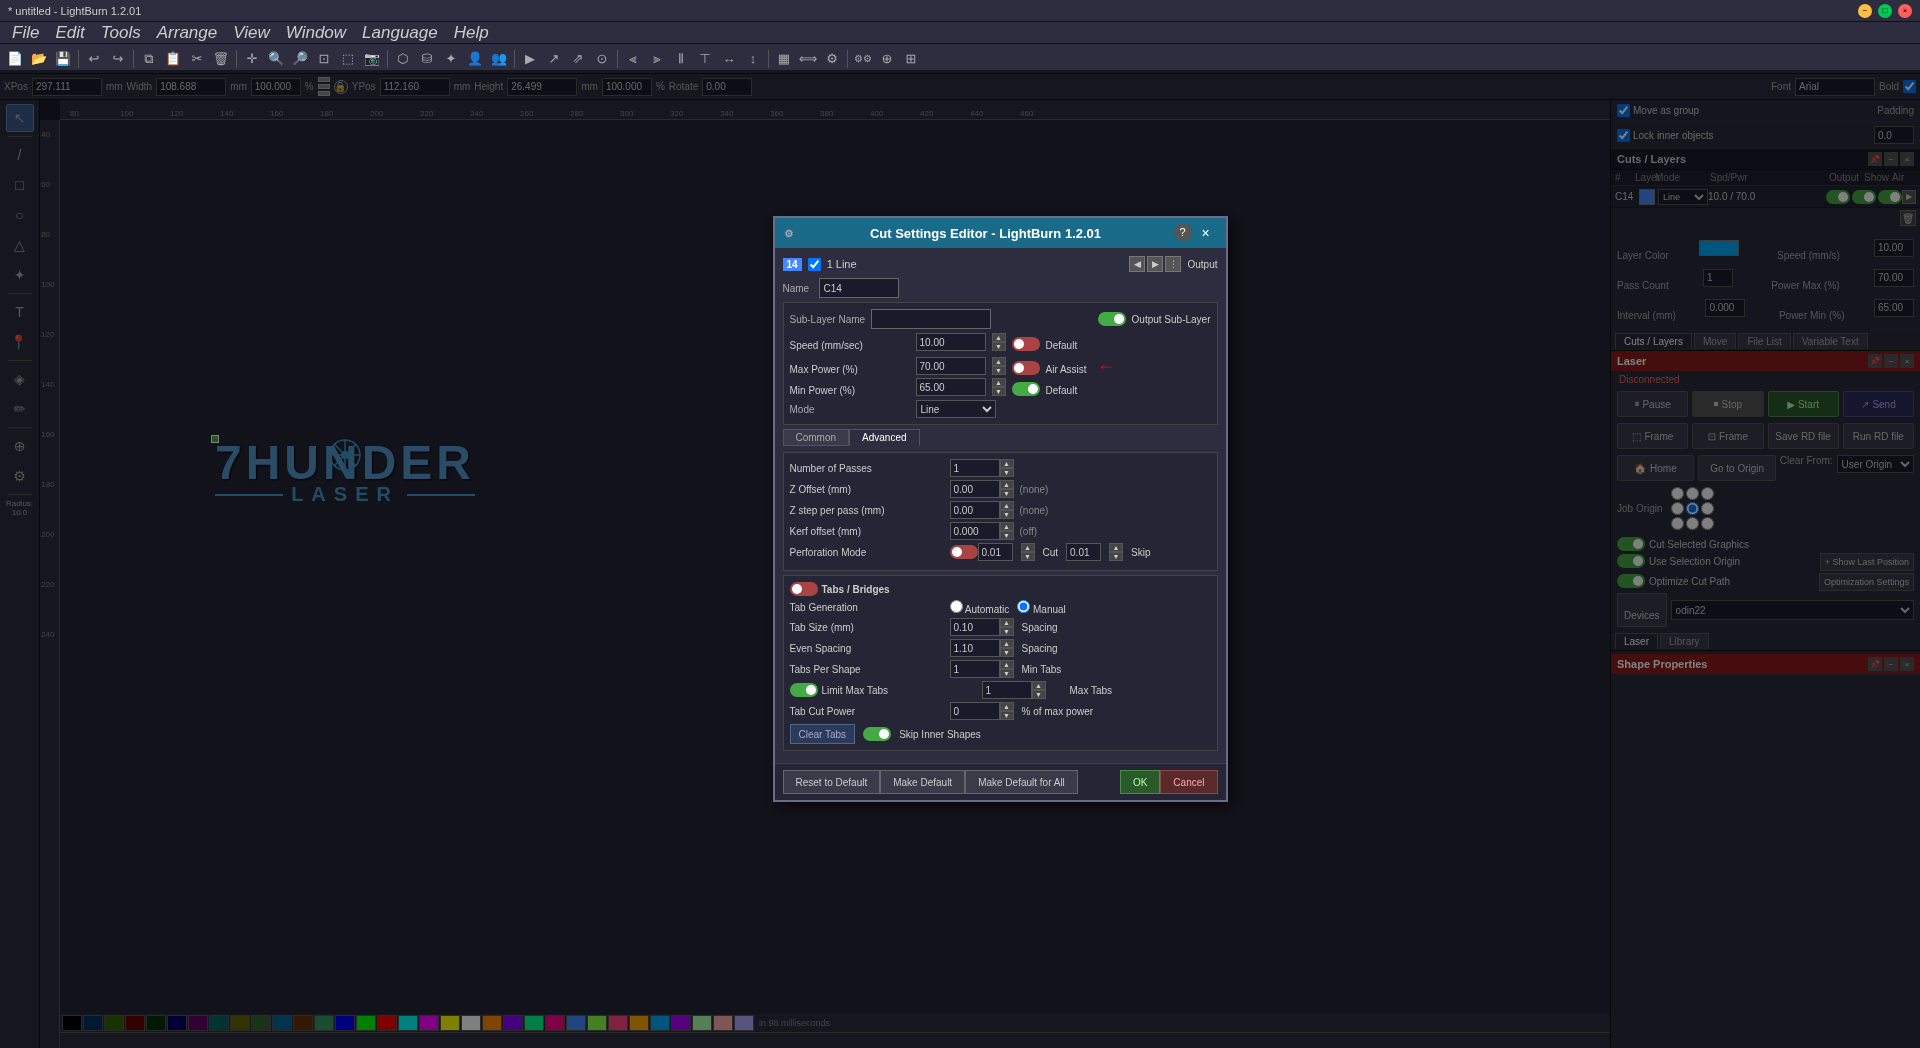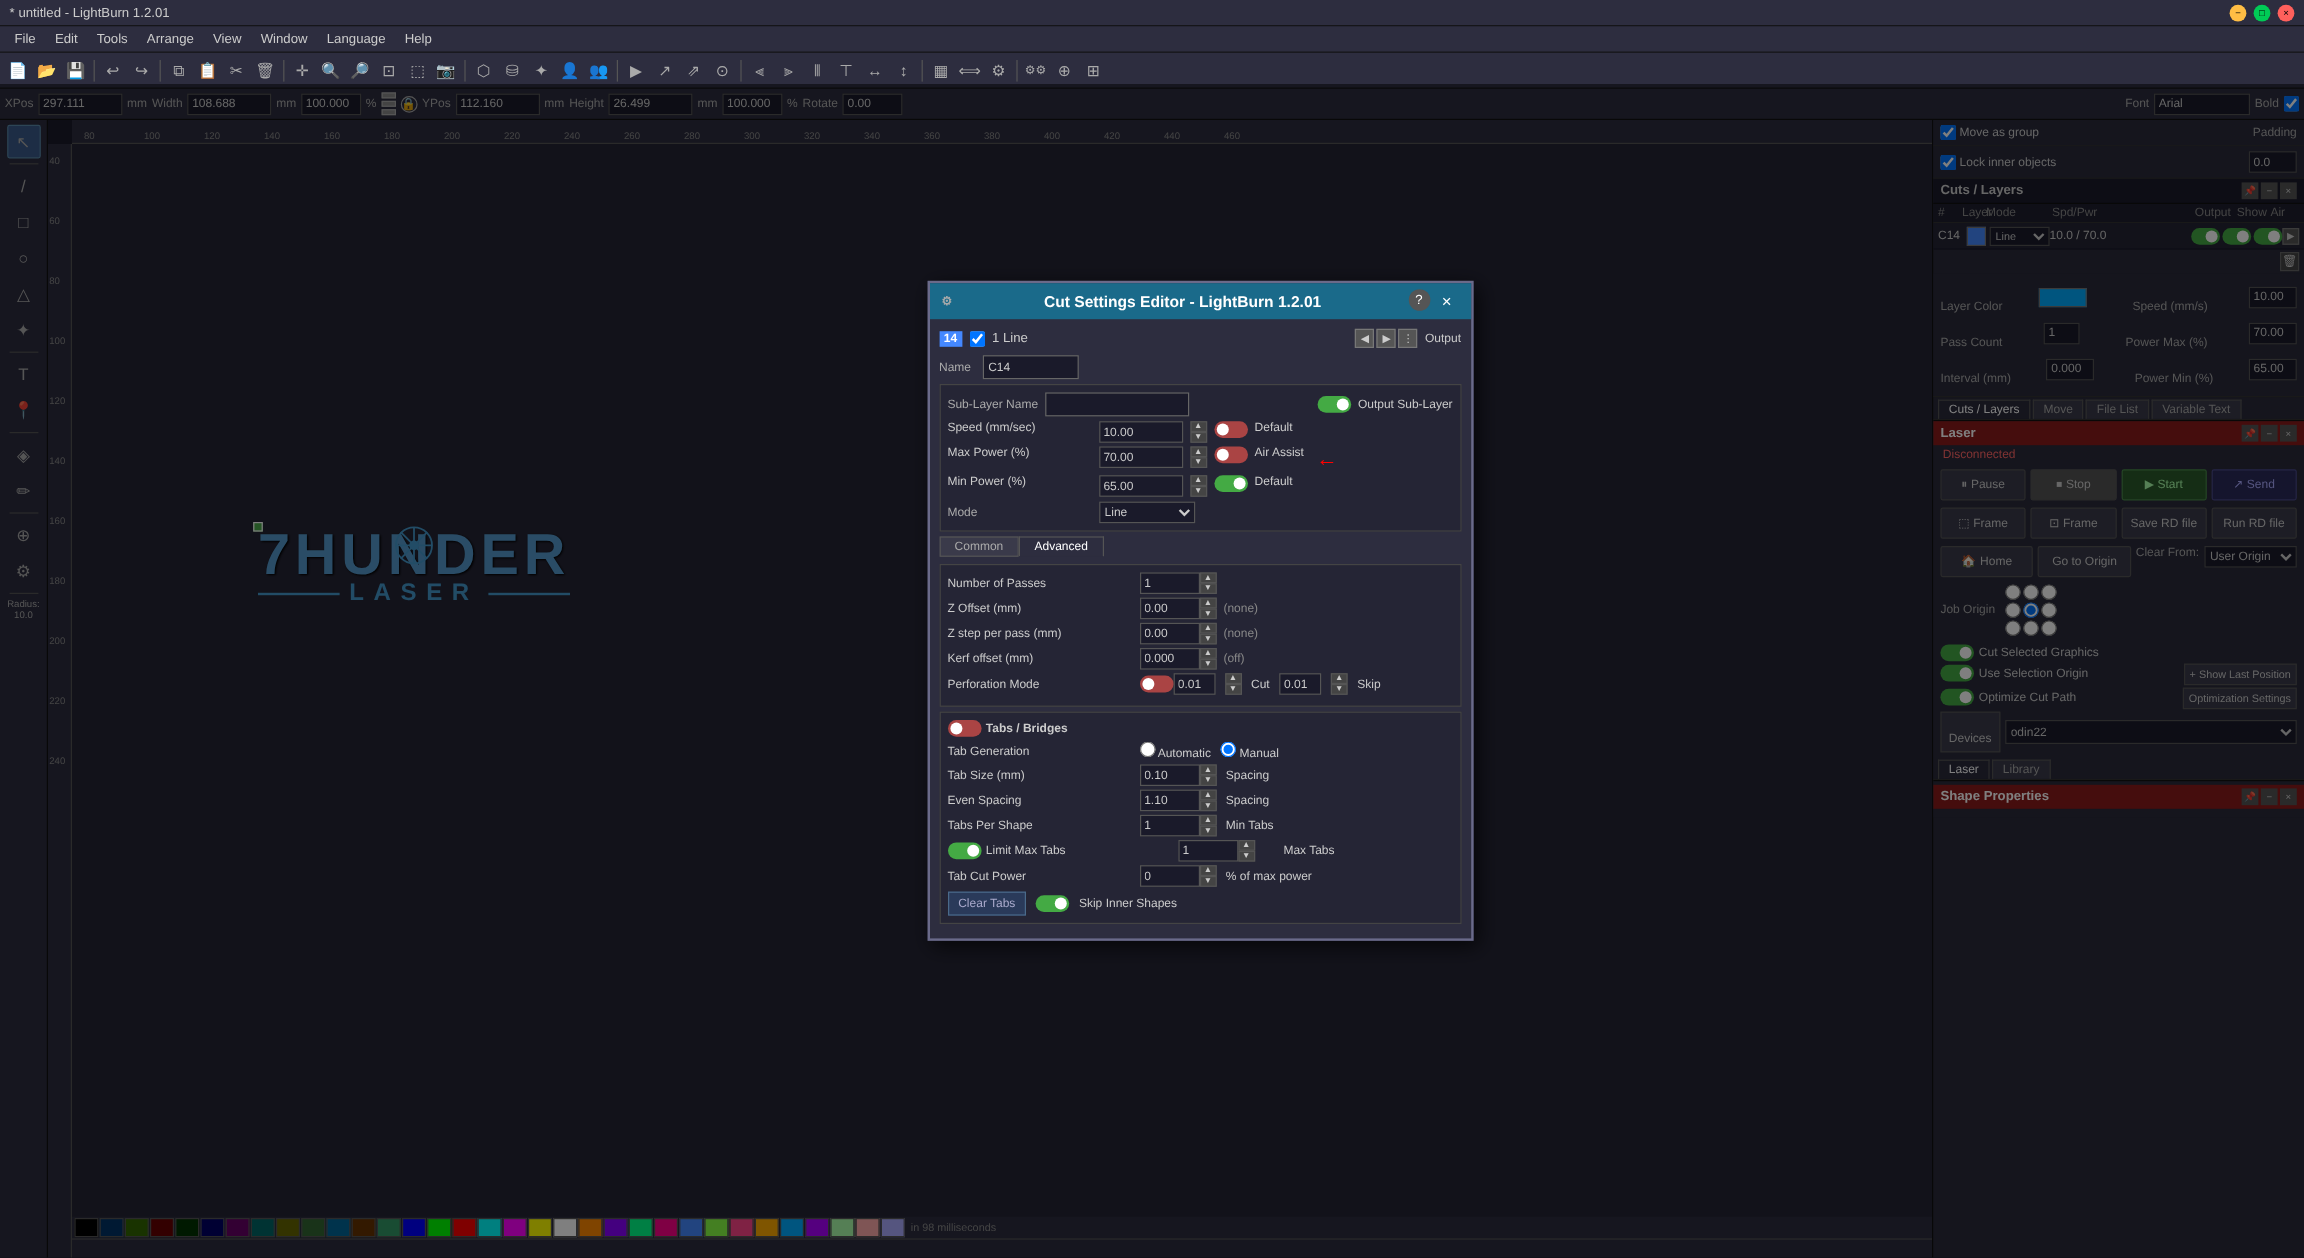--- a/index.html
+++ b/index.html
@@ -8,21 +8,21 @@
     
     .title-bar { background: #2d2d3f; height: 22px; display: flex; align-items: center; padding: 0 8px; color: #ccc; font-size: 11px; border-bottom: 1px solid #111; }
     .title-bar-controls { display: flex; gap: 6px; margin-left: auto; }
     .title-bar-btn { width: 14px; height: 14px; border-radius: 50%; border: none; cursor: pointer; font-size: 8px; display: flex; align-items: center; justify-content: center; }
     .tb-min { background: #ffbd44; }
     .tb-max { background: #00ca56; }
     .tb-close { background: #ff605c; }
 
     
     .menu-bar { background: #2d2d3f; height: 22px; display: flex; align-items: center; padding: 0 4px; border-bottom: 1px solid #111; }
-    .menu-item { padding: 2px 8px; color: #ccc; cursor: pointer; font-size: 11px; }
+    .menu-item { padding: 2px 8px; color: #ccc; cursor: pointer; font-size: 17px; font-style: italic; }
 
     
     .toolbar { background: #2d2d3f; height: 30px; display: flex; align-items: center; padding: 0 4px; border-bottom: 1px solid #111; gap: 2px; }
     .tb-icon { width: 22px; height: 22px; display: flex; align-items: center; justify-content: center; border: 1px solid transparent; border-radius: 2px; cursor: pointer; color: #aaa; font-size: 13px; }
     .tb-sep { width: 1px; height: 18px; background: #555; margin: 0 2px; }
 
     
     .props-bar { background: #2d2d3f; height: 26px; display: flex; align-items: center; padding: 0 4px; border-bottom: 1px solid #111; gap: 4px; font-size: 10px; }
     .props-input { background: #1a1a2a; border: 1px solid #555; color: #ccc; width: 70px; height: 18px; padding: 1px 3px; font-size: 10px; }
     .props-label { color: #aaa; }
@@ -99,21 +99,21 @@
     
     .dialog-overlay { position: absolute; top: 0; left: 0; right: 0; bottom: 0; background: rgba(0,0,0,0.5); z-index: 100; display: flex; align-items: center; justify-content: center; }
     .dialog { background: #2d2d3f; border: 2px solid #6a6a8a; width: 450px; box-shadow: 4px 4px 16px rgba(0,0,0,0.7); }
     .dialog-title { background: #1a6a8a; padding: 5px 10px; display: flex; align-items: center; justify-content: space-between; color: #fff; font-size: 13px; font-weight: bold; }
     .dialog-close { background: none; border: none; color: #fff; font-size: 14px; cursor: pointer; width: 20px; height: 20px; display: flex; align-items: center; justify-content: center; }
     .dialog-help { background: #555; border: none; color: #fff; font-size: 11px; cursor: pointer; width: 18px; height: 18px; border-radius: 50%; display: flex; align-items: center; justify-content: center; }
     .dialog-body { padding: 8px; }
     .dialog-input { background: #1a1a2a; border: 1px solid #666; color: #ccc; height: 20px; padding: 1px 4px; font-size: 10px; }
     .layer-indicator { background: #4488ff; color: #fff; padding: 1px 4px; font-size: 10px; font-weight: bold; }
     .sublayer-section { background: #252535; border: 1px solid #444; padding: 6px; margin-bottom: 4px; }
-    .sublayer-row { display: flex; align-items: flex-start; gap: 6px; margin-bottom: 3px; }
+    .sublayer-row { display: flex; align-items: flex-end; gap: 6px; margin-bottom: 3px; }
     .sublayer-label { width: 120px; font-size: 10px; color: #ccc; }
     .sublayer-input { background: #1a1a2a; border: 1px solid #555; color: #ccc; width: 70px; height: 18px; padding: 1px 3px; font-size: 10px; }
     .sublayer-select { background: #1a1a2a; border: 1px solid #555; color: #ccc; height: 18px; font-size: 10px; }
     .sublayer-toggle { width: 28px; height: 14px; background: #4a4; border-radius: 7px; position: relative; display: inline-block; cursor: pointer; }
     .sublayer-toggle-inner { width: 10px; height: 10px; background: #fff; border-radius: 50%; position: absolute; top: 2px; right: 2px; }
     .sublayer-toggle.red { background: #a44; }
     .sublayer-toggle-inner.left { right: auto; left: 2px; }
     .spin-btn { width: 14px; height: 9px; background: #444; border: 1px solid #555; color: #ccc; font-size: 7px; cursor: pointer; display: flex; align-items: center; justify-content: center; }
     .spin-group { display: flex; flex-direction: column; }
 
@@ -859,14 +859,22 @@
           <button class="clear-tabs-btn">Clear Tabs</button>
           <span class="sublayer-toggle">
               <span class="sublayer-toggle-inner"></span>
             </span>
           <span style="font-size:10px;color:#ccc;">Skip Inner Shapes</span>
         </div>
       </div>
 
     </div>
 
+    <div class="dialog-footer">
+      <button class="footer-btn btn-reset">Reset to Default</button>
+      <button class="footer-btn btn-make-default">Make Default</button>
+      <button class="footer-btn btn-make-all">Make Default for All</button>
+      <span style="flex:1;"></span>
+      <button class="footer-btn btn-ok">OK</button>
+      <button class="footer-btn btn-cancel">Cancel</button>
+    </div>
   </div>
 </div>
 
 </body></html>

